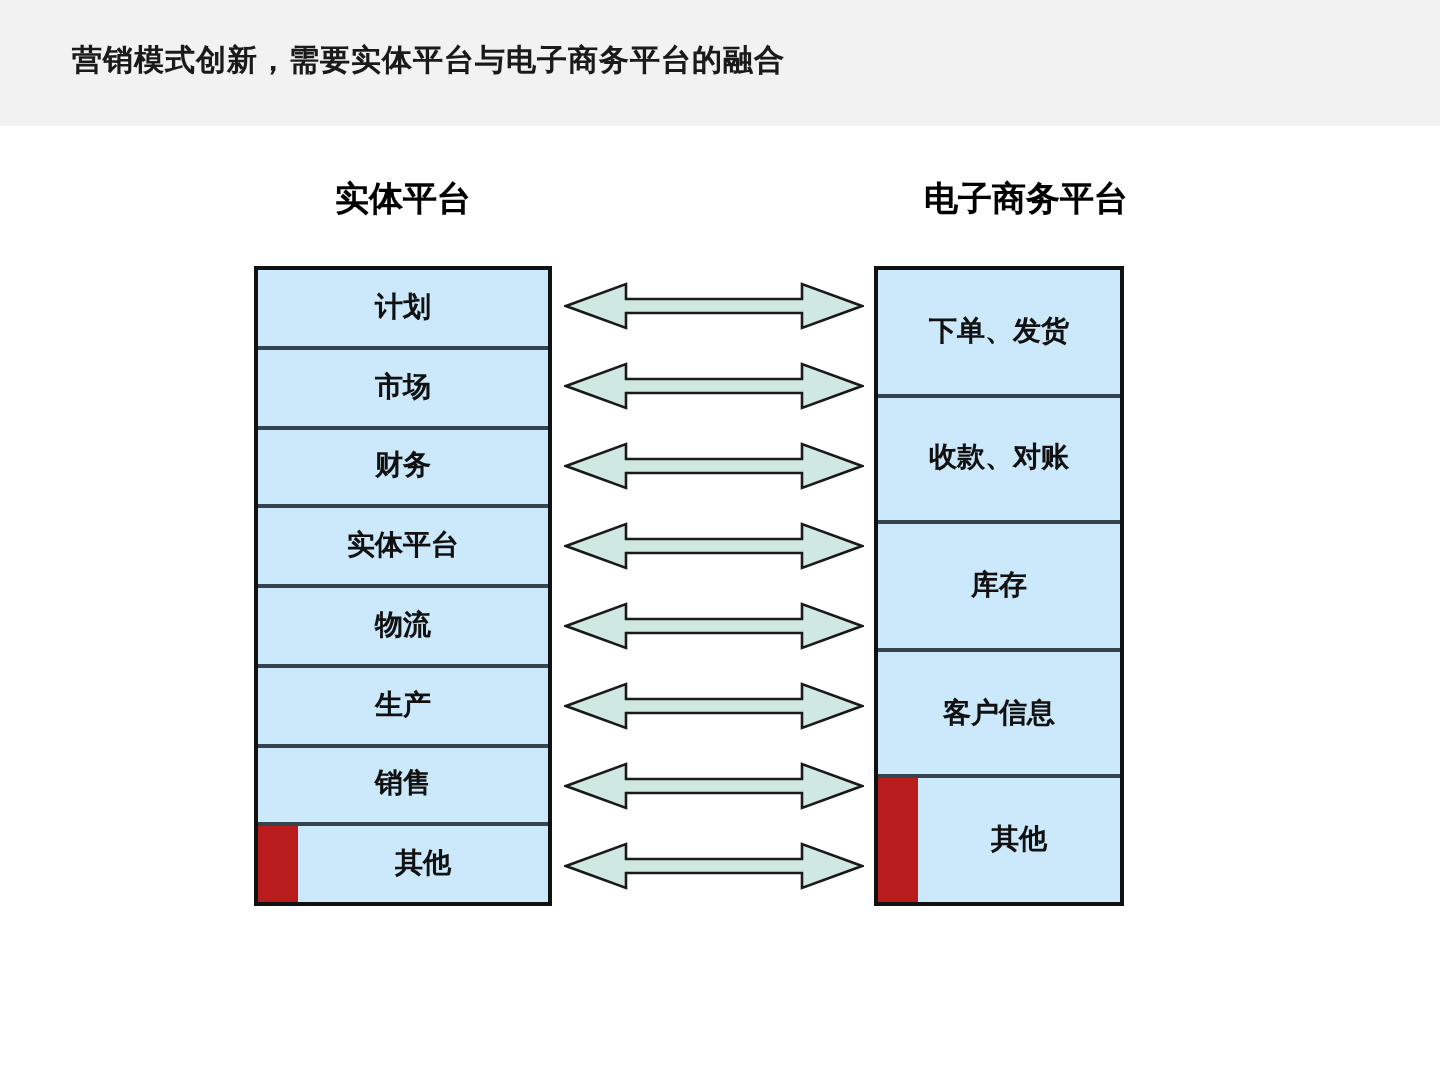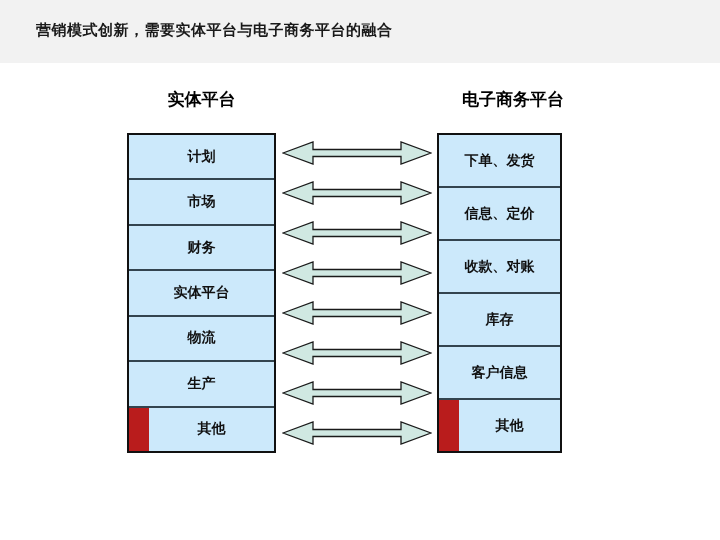--- a/index.html
+++ b/index.html
@@ -101,20 +101,21 @@
 
   <div class="col-header right">电子商务平台</div>
 
   <div class="platform-table left">
       <div class="cell">计划</div>
       <div class="cell">市场</div>
       <div class="cell">财务</div>
       <div class="cell">实体平台</div>
       <div class="cell">物流</div>
       <div class="cell">生产</div>
+      <div class="cell">销售</div>
       <div class="cell">其他</div>
     </div>
 
   <div class="arrows-column">
       <div class="arrow-slot">
         <svg width="150" height="24" viewBox="0 0 150 24">
           <polygon points="1,12 31,1 31,8.5 119,8.5 119,1 149,12 119,23 119,15.5 31,15.5 31,23" fill="#d0e8e2" stroke="#1a1a1a" stroke-width="1.3" stroke-linejoin="miter"></polygon>
         </svg>
       </div>
       <div class="arrow-slot">
@@ -149,20 +150,19 @@
       </div>
       <div class="arrow-slot">
         <svg width="150" height="24" viewBox="0 0 150 24">
           <polygon points="1,12 31,1 31,8.5 119,8.5 119,1 149,12 119,23 119,15.5 31,15.5 31,23" fill="#d0e8e2" stroke="#1a1a1a" stroke-width="1.3" stroke-linejoin="miter"></polygon>
         </svg>
       </div>
     </div>
 
   <div class="platform-table right">
       <div class="cell">下单、发货</div>
-      <div class="cell">信息、定价</div>
       <div class="cell">收款、对账</div>
       <div class="cell">库存</div>
       <div class="cell">客户信息</div>
       <div class="cell">其他</div>
     </div>
 
 </div>
 
 </body></html>

